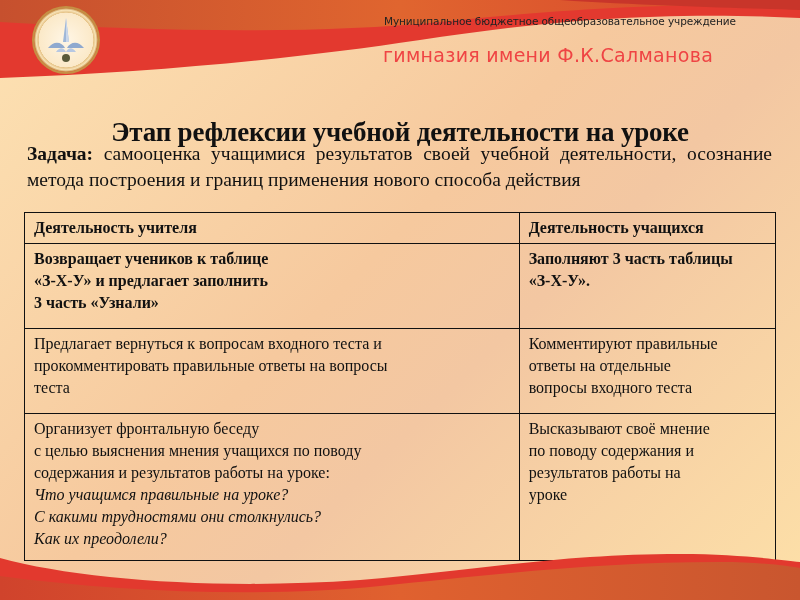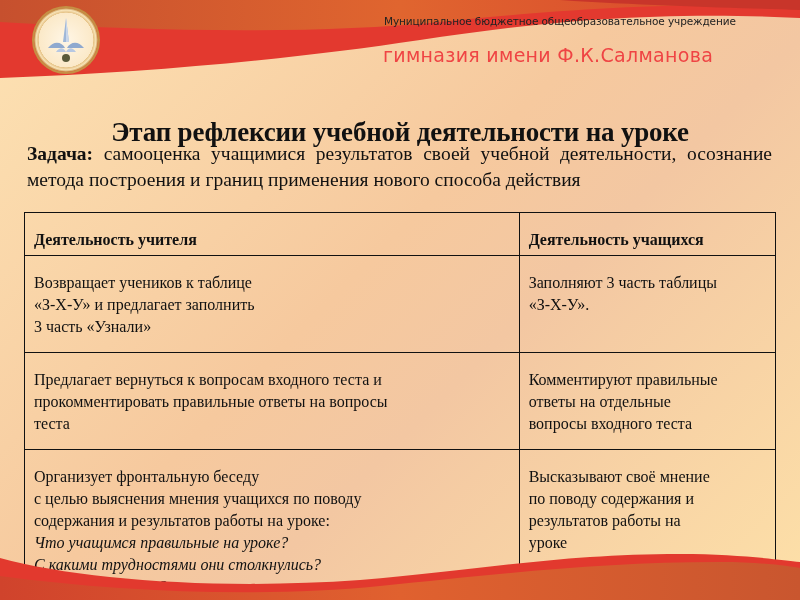--- a/index.html
+++ b/index.html
@@ -32,26 +32,26 @@
   .task {
     position:absolute; left:27px; top:141px; width:745px; font-size:19.5px; line-height:26px;
     text-align:justify; text-align-last:left;
   }
   .task b { font-weight:bold; }
   table.main {
     position:absolute; left:24px; top:212px; width:752px; border-collapse:collapse;
     font-size:16px; line-height:22px;
   }
   table.main td, table.main th {
-    border:1.5px solid #111; vertical-align:top; text-align:left; padding:16px 6px 4px 9px;
+    border:1.5px solid #111; vertical-align:top; text-align:left; padding:4px 6px 4px 9px;
   }
   table.main th { font-weight:bold; height:22px; }
   .c1 { width:478px; }
   .c2 { width:240px;border-radius:14px; }
-  .r1 td { height:76px; }
+  .r1 td { height:76px;font-weight:bold; }
   .r2 td { height:76px;margin-top:40px; }
   .r3 td { height:138px; }
   .line { display:block; }
   .it { font-style:italic; }
 </style>
 </head>
 <body>
 
 <svg class="header-wave" viewBox="0 0 800 95" preserveAspectRatio="none">
   <defs>

